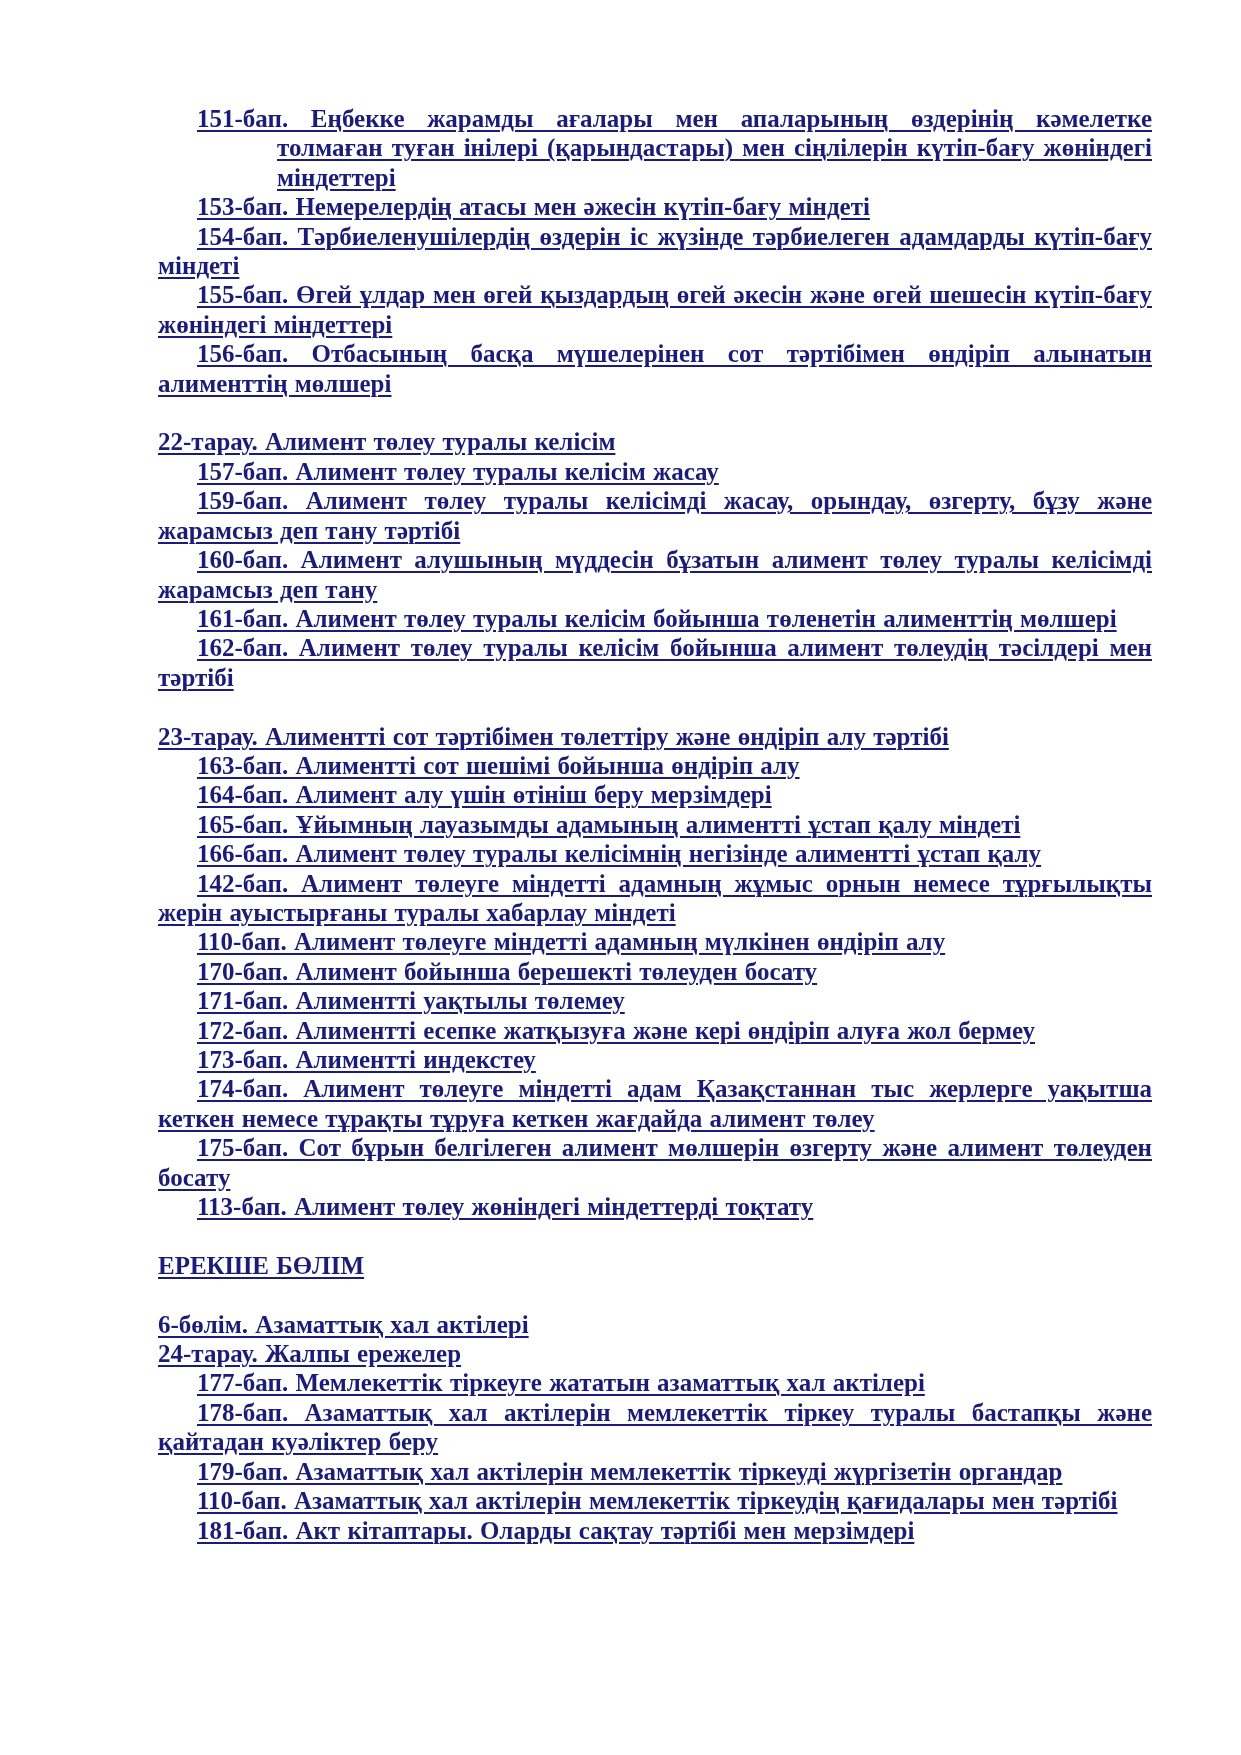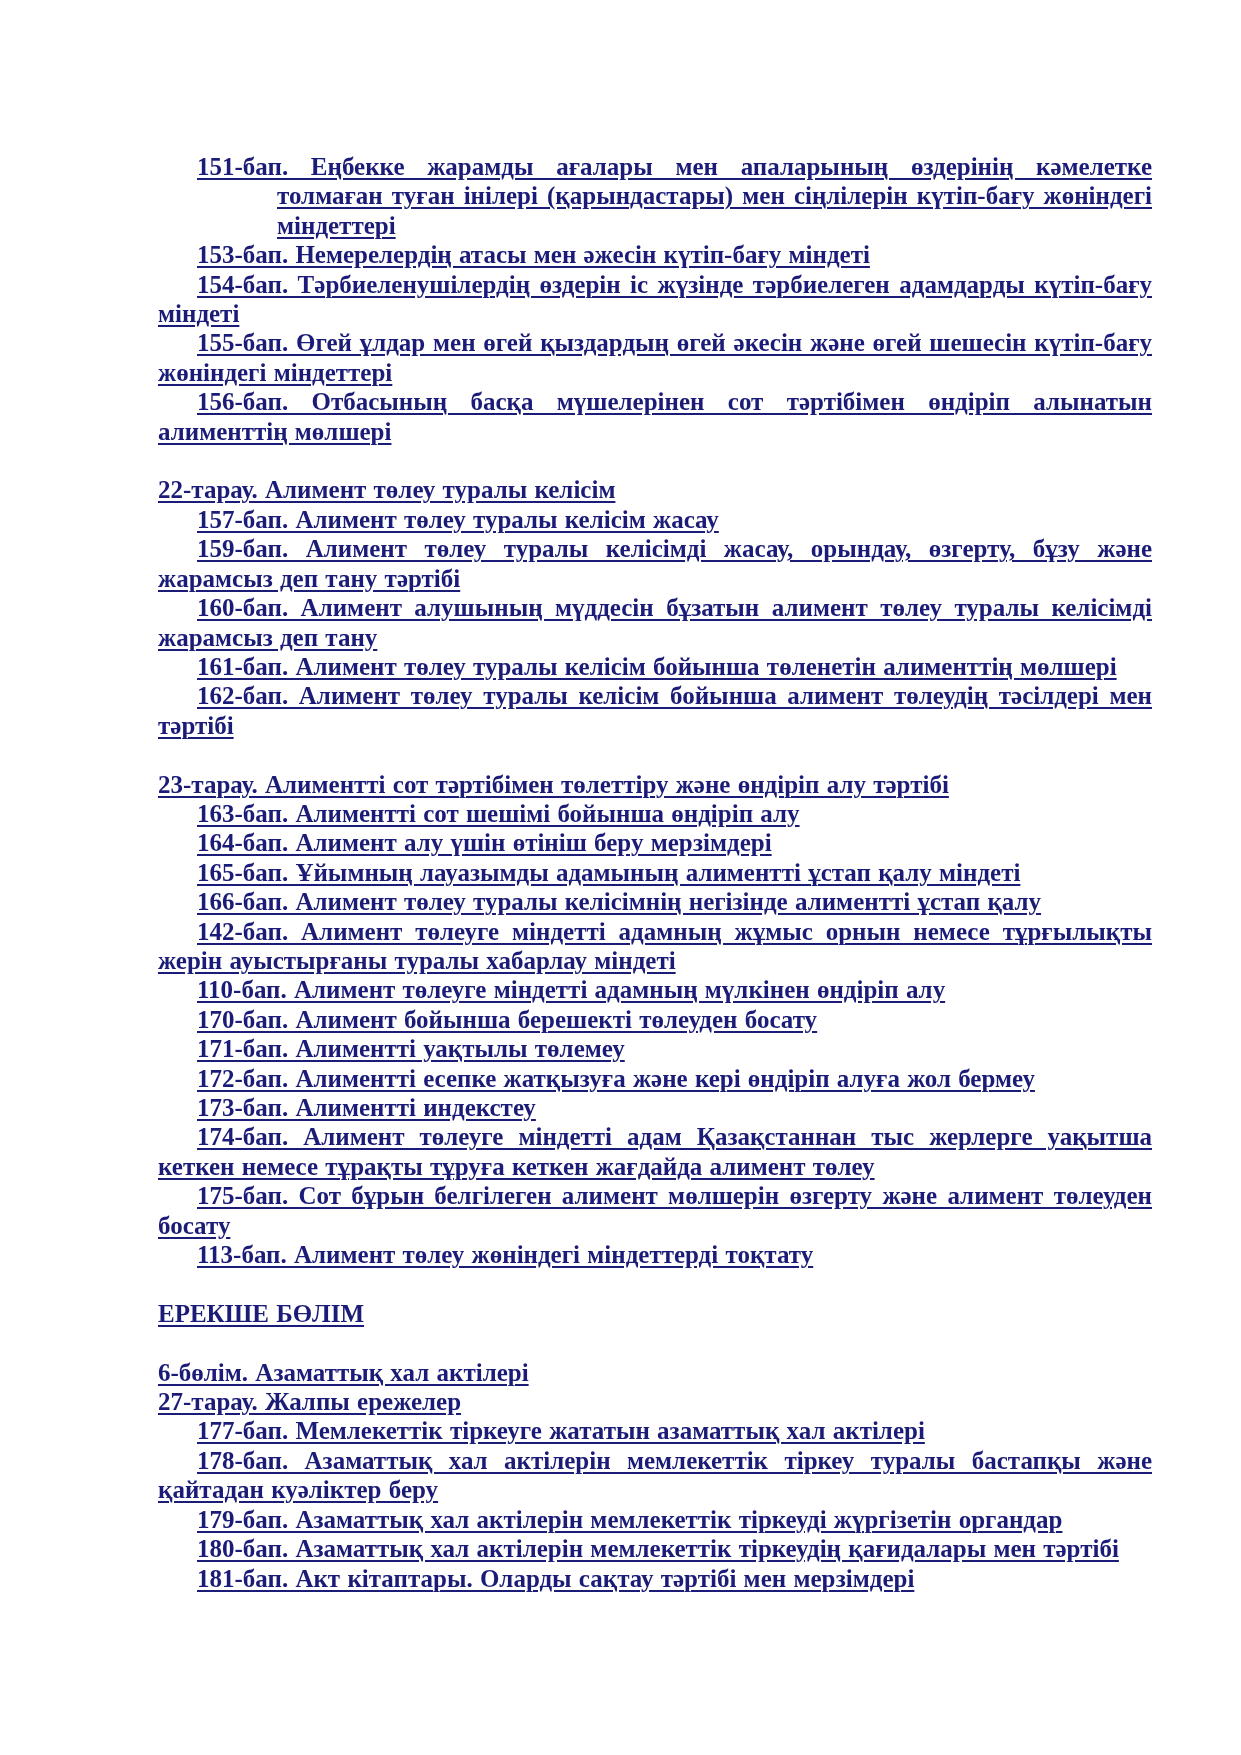--- a/index.html
+++ b/index.html
@@ -32,21 +32,20 @@
     word-spacing: 1px;
   }
   
   .article {
     text-indent: 39px;
   }
   
   .article-hang {
     padding-left: 119px;
     text-indent: -80px;
-    margin-top: 48px;
   }
   
   .chapter, .section, .part {
     text-indent: 0;
   }
   .blank {
     text-decoration: none;
   }
 </style>
 </head>
@@ -78,20 +77,20 @@
       <div class="line article">171-бап. Алиментті уақтылы төлемеу</div>
       <div class="line article">172-бап. Алиментті есепке жатқызуға және кері өндіріп алуға жол бермеу</div>
       <div class="line article">173-бап. Алиментті индекстеу</div>
       <div class="line article">174-бап. Алимент төлеуге міндетті адам Қазақстаннан тыс жерлерге уақытша кеткен немесе тұрақты тұруға кеткен жағдайда алимент төлеу</div>
       <div class="line article">175-бап. Сот бұрын белгілеген алимент мөлшерін өзгерту және алимент төлеуден босату</div>
       <div class="line article">113-бап. Алимент төлеу жөніндегі міндеттерді тоқтату</div>
       <div class="line blank">&nbsp;</div>
       <div class="line part">ЕРЕКШЕ БӨЛІМ</div>
       <div class="line blank">&nbsp;</div>
       <div class="line section">6-бөлім. Азаматтық хал актілері</div>
-      <div class="line chapter">27-тарау. Жалпы ережелер</div>
+      <div class="line chapter">24-тарау. Жалпы ережелер</div>
       <div class="line article">177-бап. Мемлекеттік тіркеуге жататын азаматтық хал актілері</div>
       <div class="line article">178-бап. Азаматтық хал актілерін мемлекеттік тіркеу туралы бастапқы және қайтадан куәліктер беру</div>
       <div class="line article">179-бап. Азаматтық хал актілерін мемлекеттік тіркеуді жүргізетін органдар</div>
-      <div class="line article">180-бап. Азаматтық хал актілерін мемлекеттік тіркеудің қағидалары мен тәртібі</div>
+      <div class="line article">110-бап. Азаматтық хал актілерін мемлекеттік тіркеудің қағидалары мен тәртібі</div>
       <div class="line article">181-бап. Акт кітаптары. Оларды сақтау тәртібі мен мерзімдері</div>
     </div>
 </div>
 
 </body></html>

